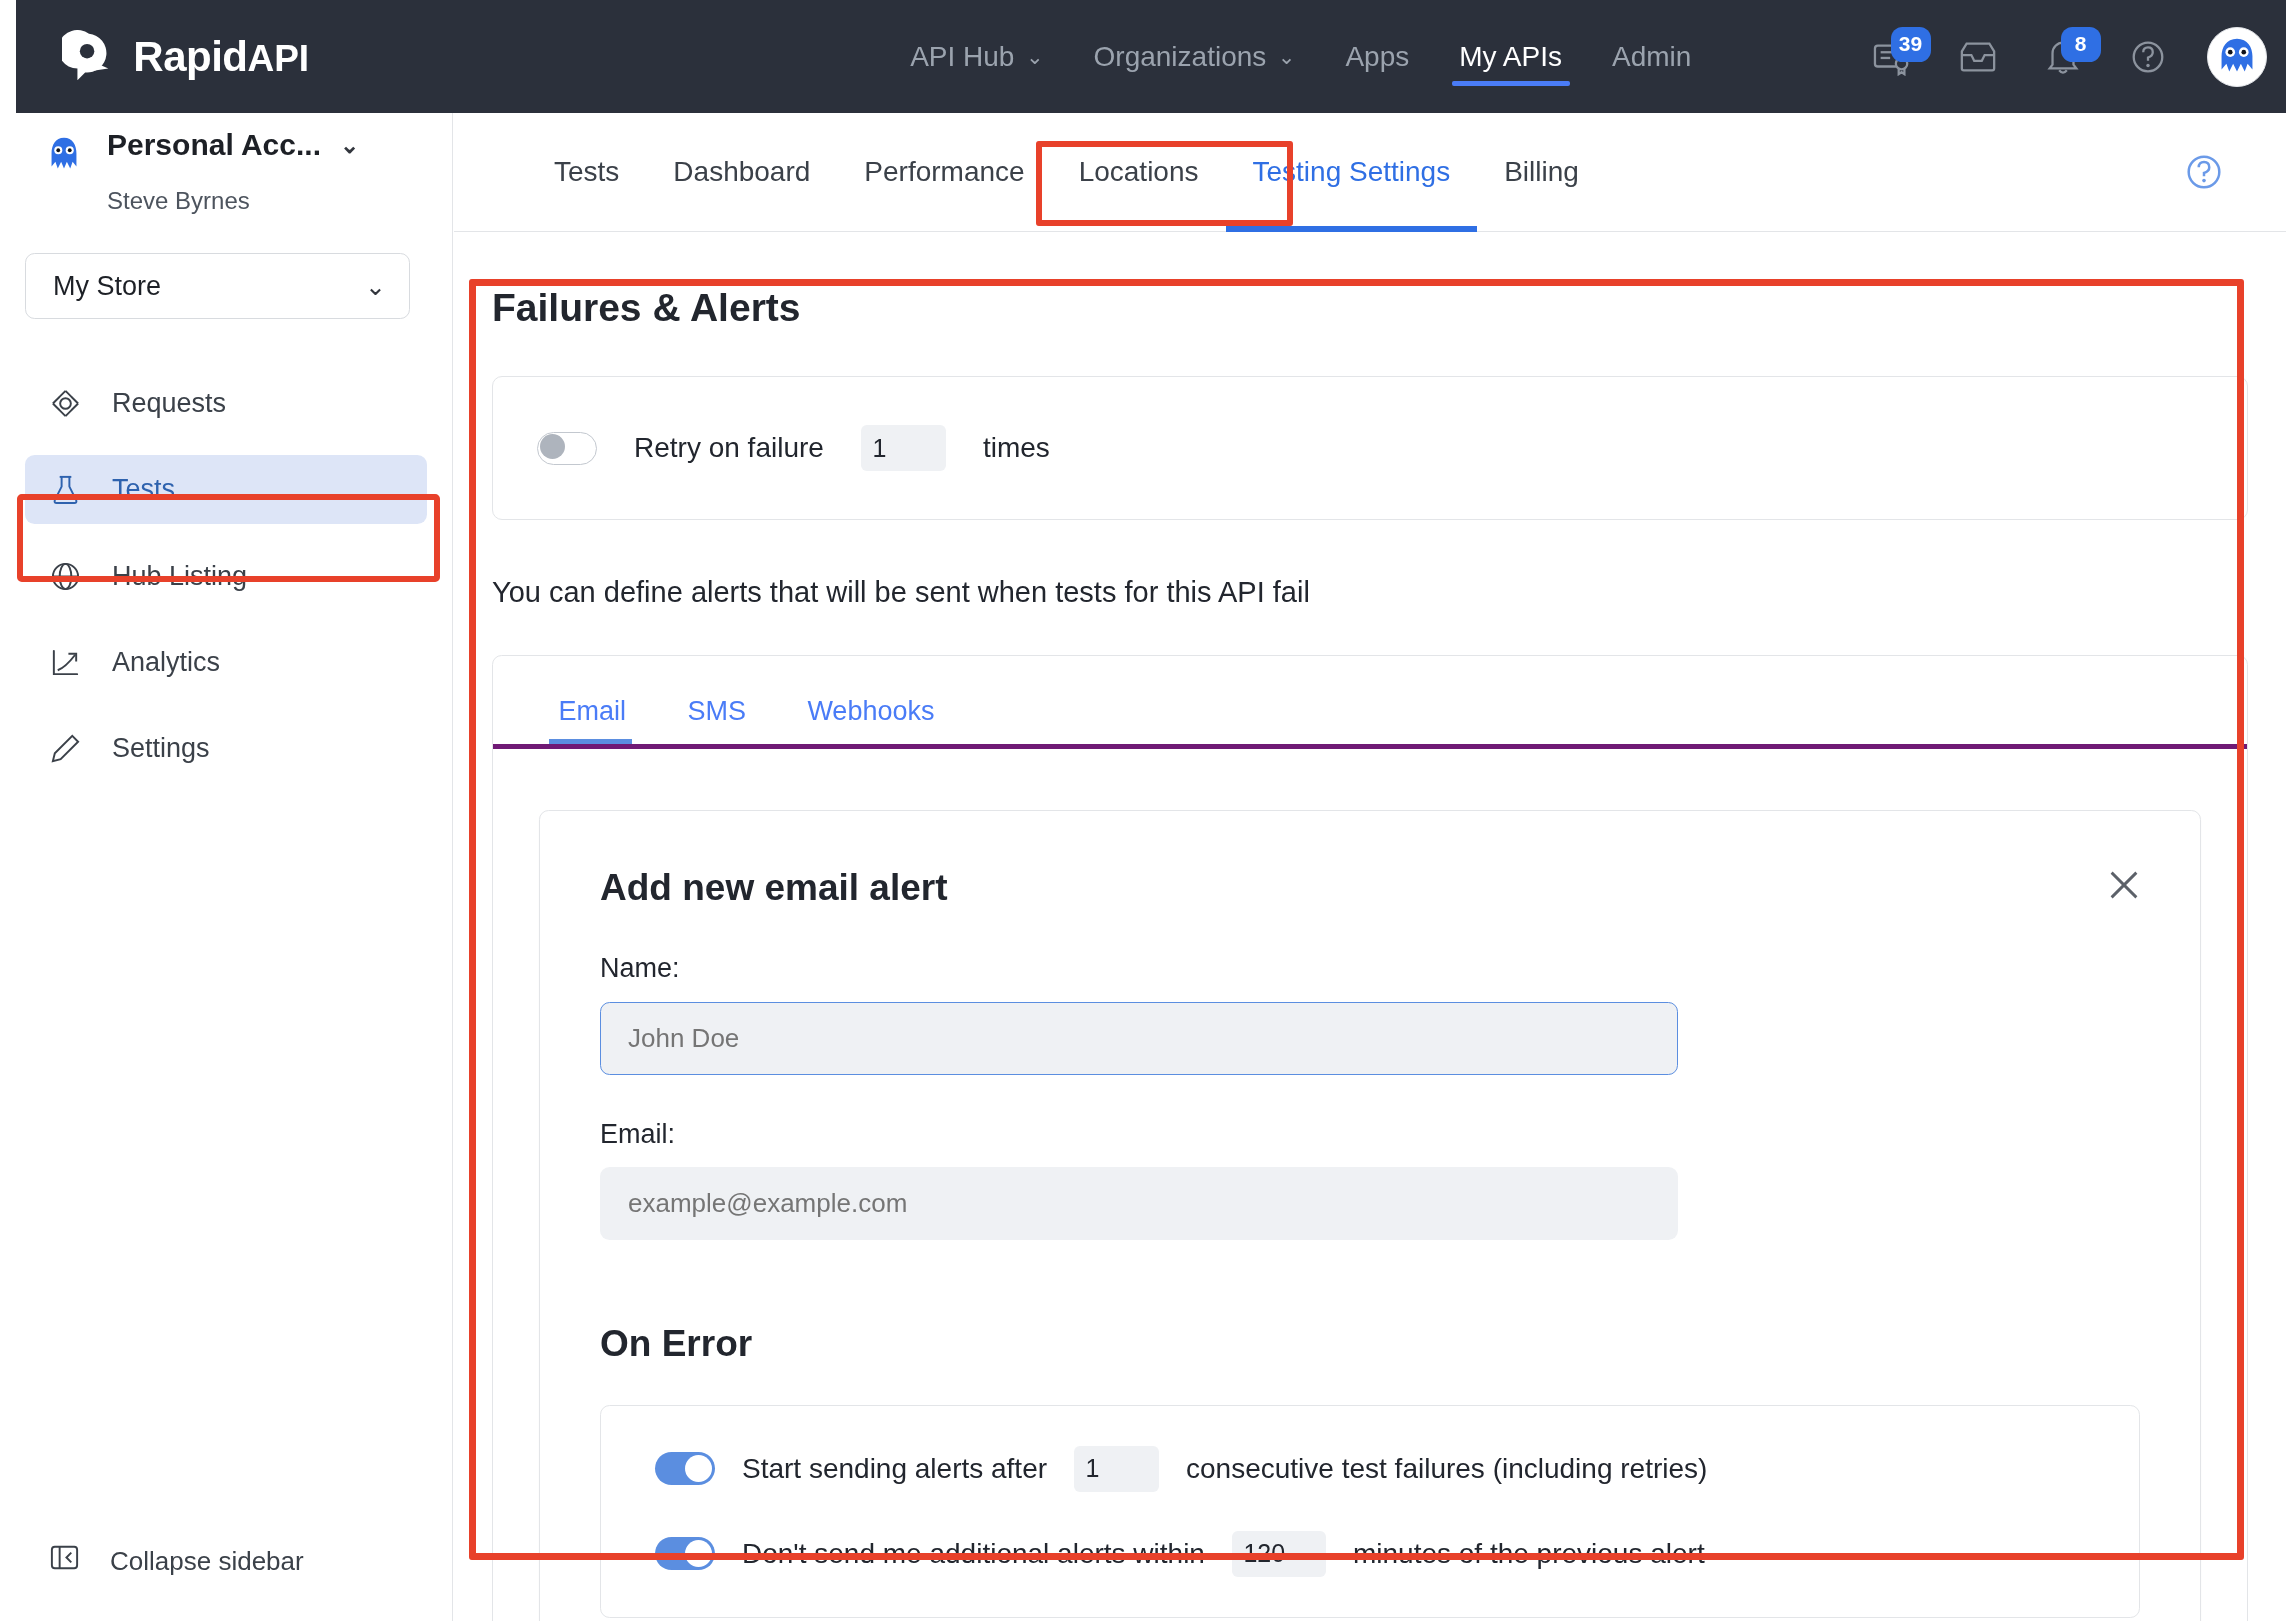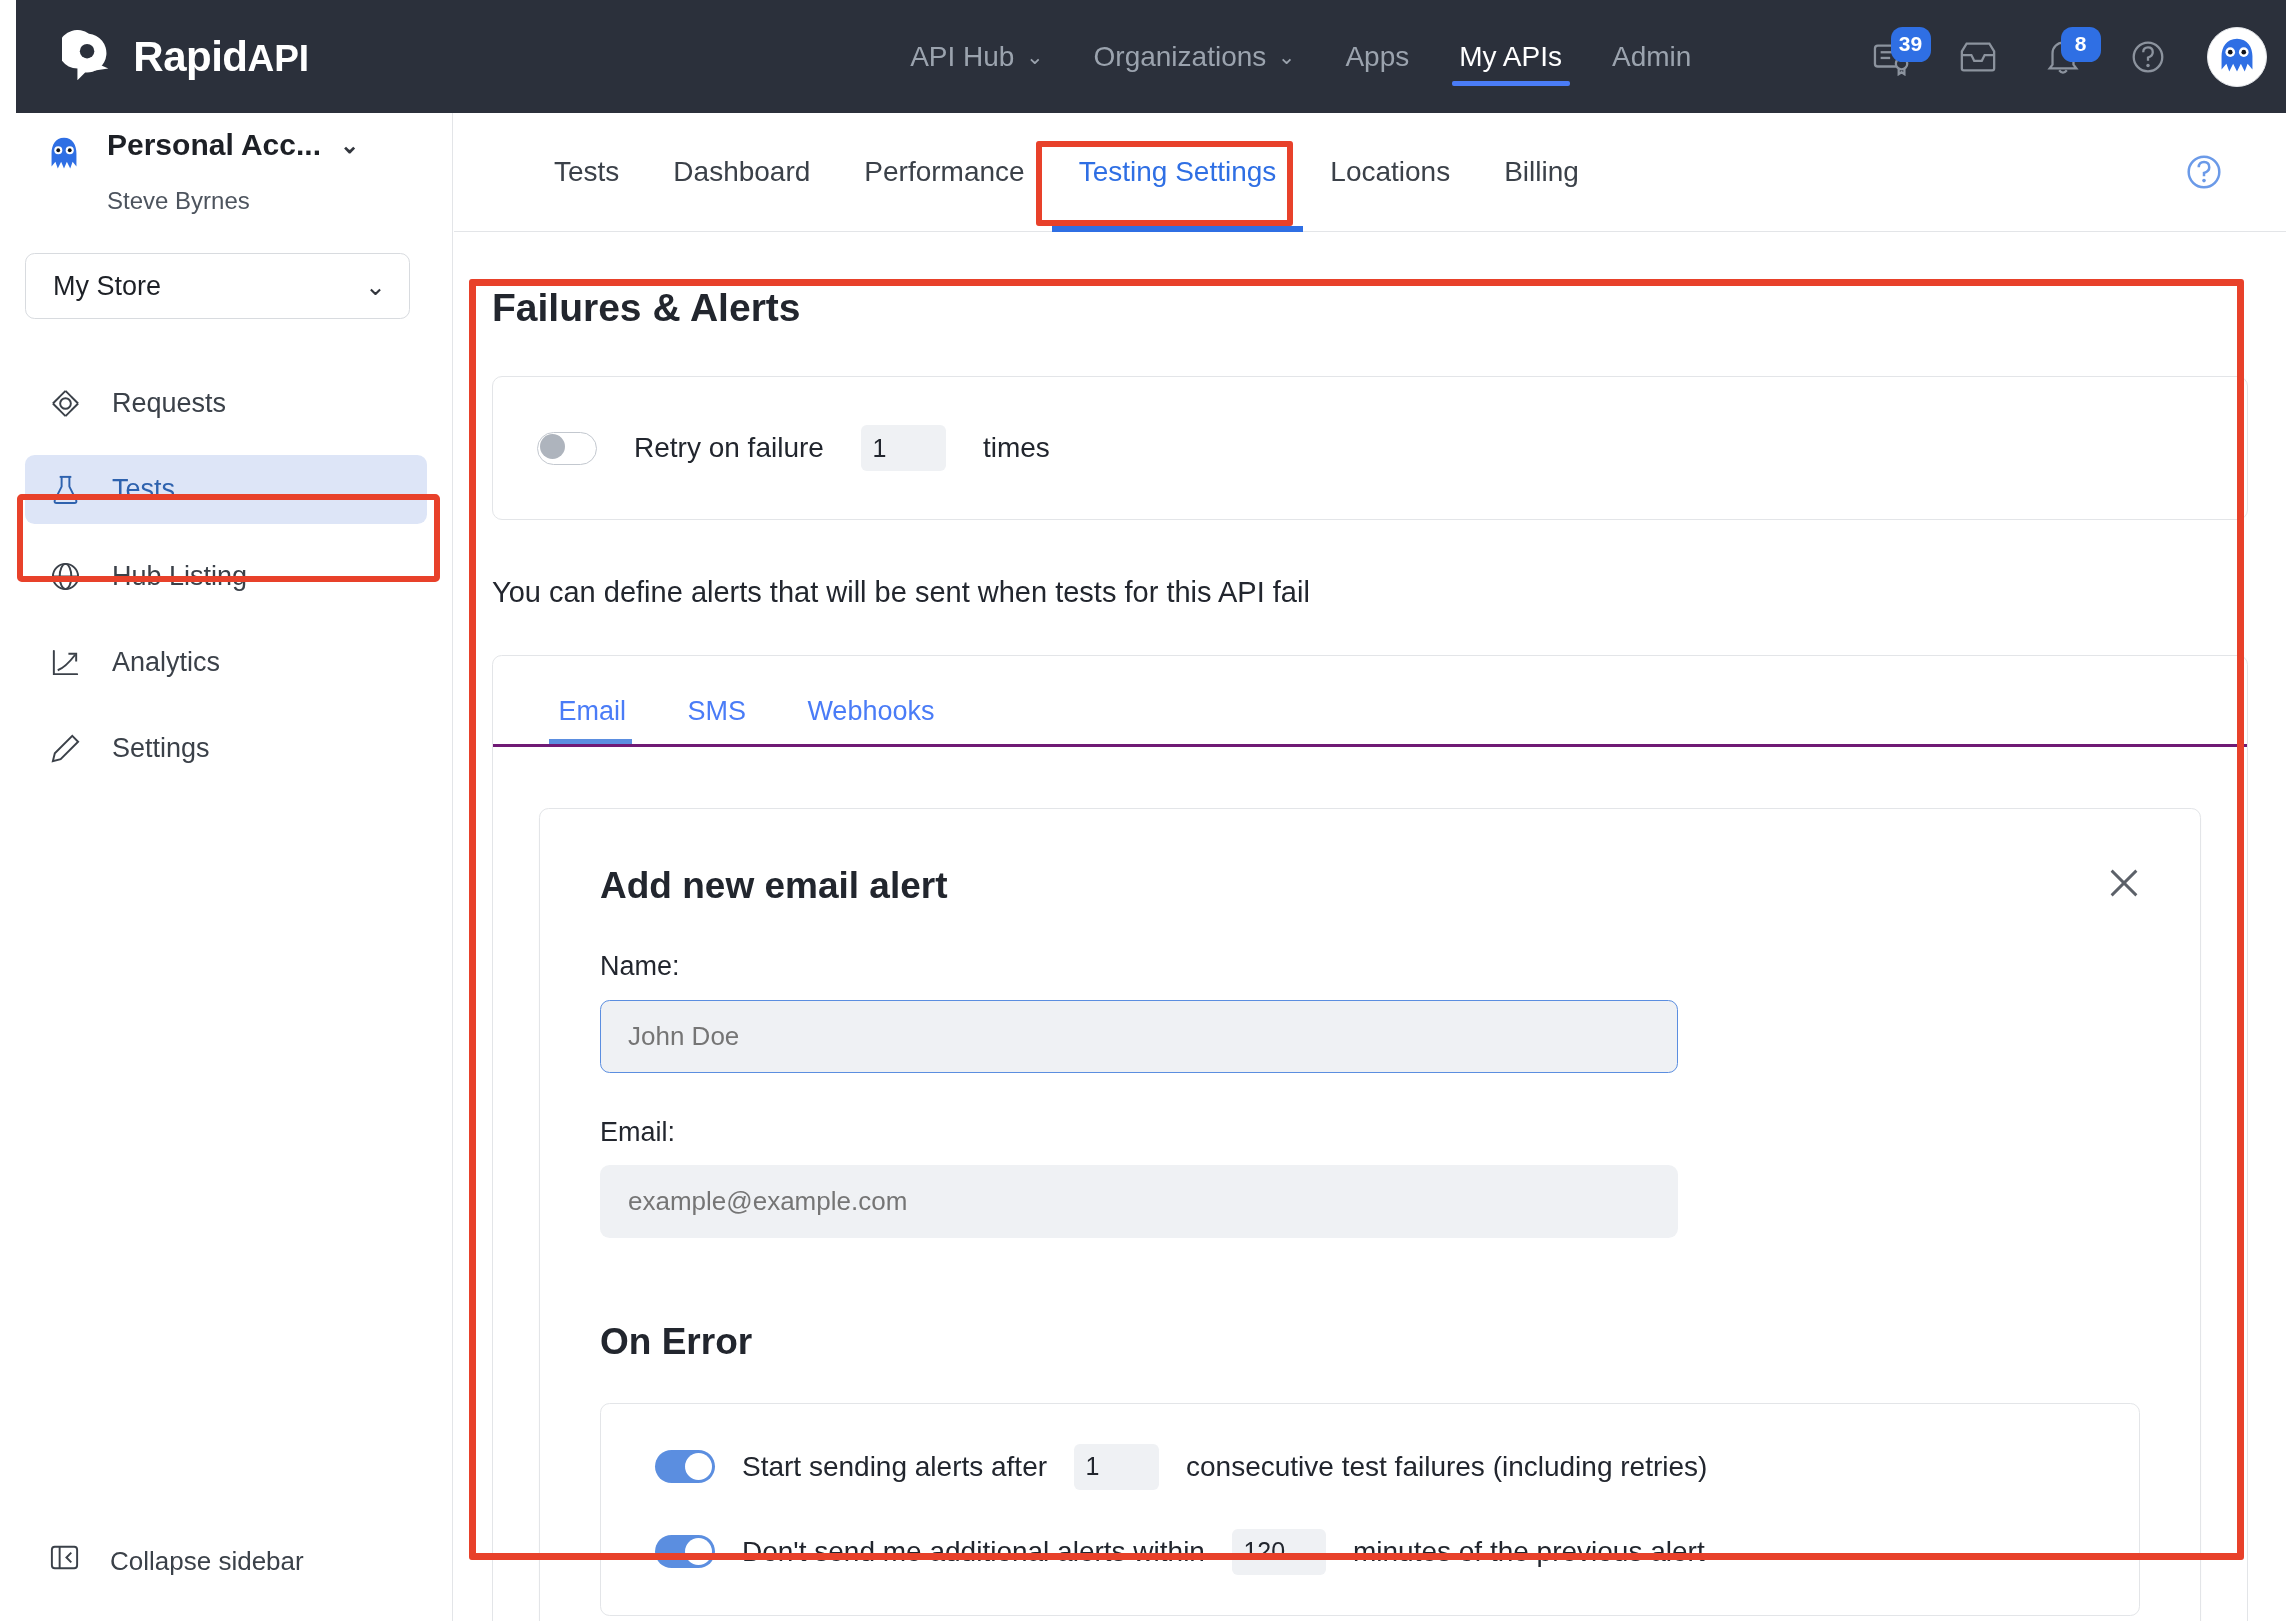--- a/index.html
+++ b/index.html
@@ -143,21 +143,21 @@
   }
   .nf-sm { width: 85px; }
   .nf-md { width: 94px; }
 
   .define-text { font-size: 29px; color: #22262e; margin: 56px 0 0 38px; }
 
   .alert-card {
     margin: 46px 38px 0 38px; border: 1px solid #e3e5e8; border-radius: 9.6px;
     background: #fff; min-height: 961px;
   }
-  .subtabs { display: flex; align-items: flex-end; gap: 13.4px; padding: 40px 0 0 56px; border-bottom: 3px solid #701a75; }
+  .subtabs { display: flex; align-items: flex-end; gap: 13.4px; padding: 40px 0 0 56px; border-bottom: 5px solid #701a75; }
   .subtab {
     position: relative; font-size: 27px; color: #4a7cf7; padding: 0 13.4px 17.3px 9.6px; cursor: pointer;
   }
   .subtab.active::after {
     content: ""; position: absolute; left: 0; right: 7.7px; bottom: 0; height: 5.8px; background: #5b8ee0;
   }
 
   .inner-panel {
     margin: 61px 46px 0 46px; border: 1px solid #e3e5e8; border-radius: 9.6px;
     padding: 56px 60px 58px 60px; background: #fff; min-height: 797px;
@@ -369,25 +369,25 @@
   <div class="tabbar">
     <div class="tab">
         <span>Tests</span>
       </div>
     <div class="tab">
         <span>Dashboard</span>
       </div>
     <div class="tab">
         <span>Performance</span>
       </div>
+    <div class="tab">
+        <span>Locations</span>
+      </div>
     <div class="tab active">
         <span>Testing Settings</span>
-      </div>
-    <div class="tab">
-        <span>Locations</span>
       </div>
     <div class="tab">
         <span>Billing</span>
       </div>
 
     <span class="help-round">
       <svg width="44" height="44" viewBox="0 0 46 46" fill="none" stroke="#6b9ae8" stroke-width="2.6">
         <circle cx="23" cy="23" r="16"></circle>
         <path d="M17.5 18 Q17.5 12.5 23 12.5 Q28.5 12.5 28.5 18 Q28.5 22.5 23 24 L23 27.5"></path>
         <circle cx="23" cy="32" r="1.9" fill="#6b9ae8" stroke="none"></circle>

